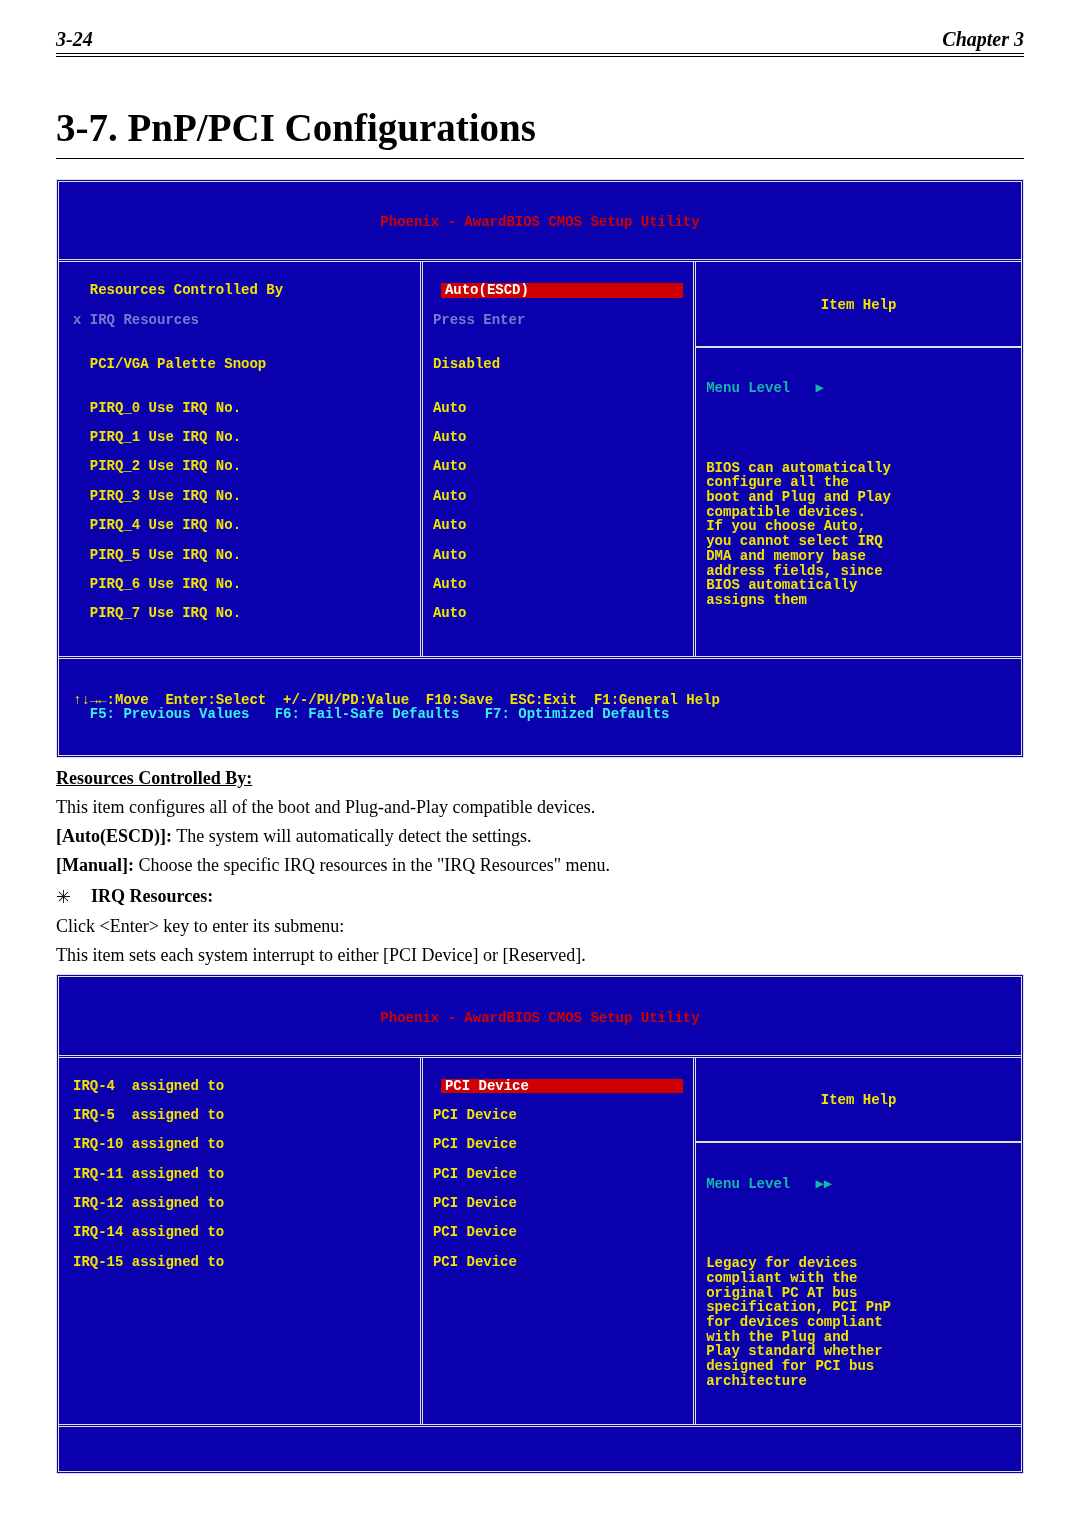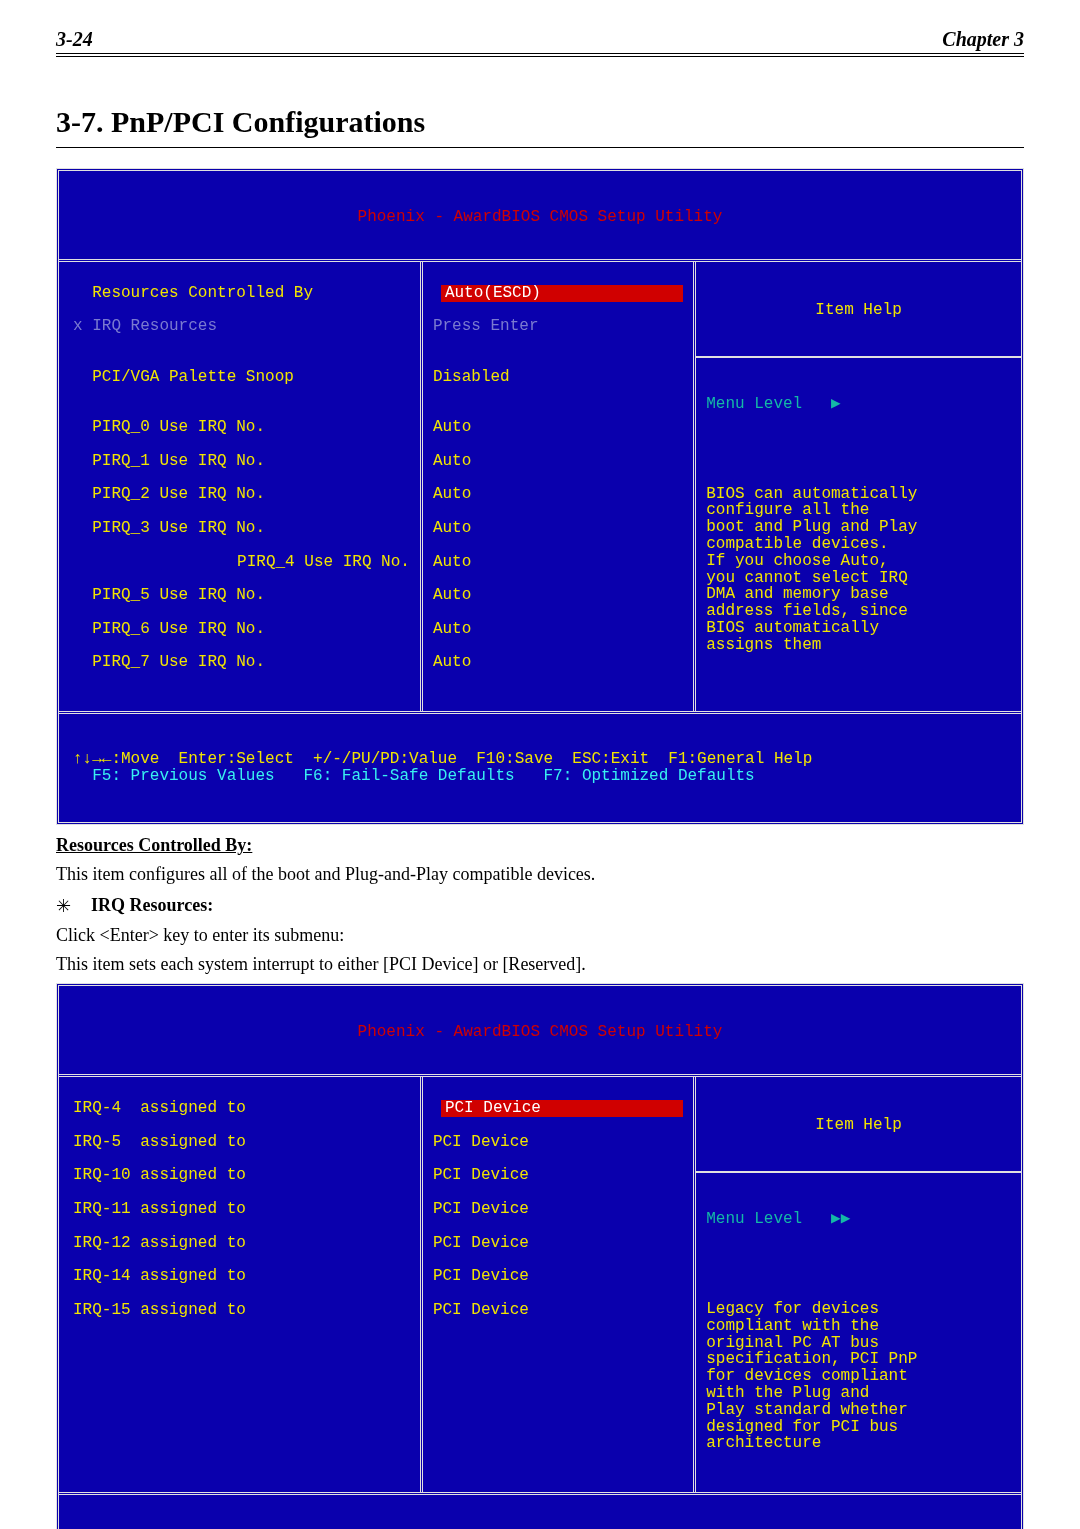--- a/index.html
+++ b/index.html
@@ -17,35 +17,35 @@
     display: flex;
     justify-content: space-between;
     font-style: italic;
     font-weight: bold;
     font-size: 20px;
     border-bottom: 4px double #000;
     padding-bottom: 2px;
     margin-bottom: 6px;
   }
   h2.section-title {
-    font-size: 30px;
+    font-size: 39px;
     font-weight: bold;
     margin: 48px 0 8px 0;
   }
   .section-underline {
     border-bottom: 1.5px solid #000;
     margin-bottom: 20px;
   }
   
   .bios {
     background: #0a00ad;
     color: #f7f7f7;
     font-family: "Courier New", monospace;
-    font-weight: normal;
-    font-size: 16px;
+    font-weight: bold;
+    font-size: 14px;
     line-height: 1.05;
     border: 3px double #e0e0e0;
     margin: 8px 0 10px 0;
     white-space: pre;
     position: relative;
   }
   .bios .title {
     color: #d00000;
     text-align: center;
     padding: 4px 0 0 0;
@@ -122,21 +122,21 @@
       <div class="left">
 <span class="yellow" style="display: block;">  Resources Controlled By</span>
 <span class="grey" style="display: block;">x IRQ Resources</span>
 <span style="display: block;"></span>
 <span class="yellow" style="display: block;">  PCI/VGA Palette Snoop</span>
 <span style="display: block;"></span>
 <span class="yellow" style="display: block;">  PIRQ_0 Use IRQ No.</span>
 <span class="yellow" style="display: block;">  PIRQ_1 Use IRQ No.</span>
 <span class="yellow" style="display: block;">  PIRQ_2 Use IRQ No.</span>
 <span class="yellow" style="display: block;">  PIRQ_3 Use IRQ No.</span>
-<span class="yellow" style="display: block; text-align: right;">  PIRQ_4 Use IRQ No.</span>
+<span class="yellow" style="display: block;">  PIRQ_4 Use IRQ No.</span>
 <span class="yellow" style="display: block;">  PIRQ_5 Use IRQ No.</span>
 <span class="yellow" style="display: block;">  PIRQ_6 Use IRQ No.</span>
 <span class="yellow" style="display: block;">  PIRQ_7 Use IRQ No.</span>
       </div>
       <div class="mid">
 <span class="red-bg" style="display: block;">Auto(ESCD)</span>
 <span class="grey" style="display: block;">Press Enter</span>
 <span style="display: block;"></span>
 <span class="yellow" style="display: block;">Disabled</span>
 <span style="display: block;"></span>
@@ -168,20 +168,28 @@
     </div>
     <div class="footer">
       <span class="yellow">↑↓→←:Move  Enter:Select  +/-/PU/PD:Value  F10:Save  ESC:Exit  F1:General Help</span>
       <span class="cyan">  F5: Previous Values   F6: Fail-Safe Defaults   F7: Optimized Defaults</span>
     </div>
   </div>
 
   <div class="body-text">
     <p><span class="u">Resources Controlled By:</span></p>
     <p>This item configures all of the boot and Plug-and-Play compatible devices.</p>
+    <p>
+      <span class="b">[Auto(ESCD)]:</span>
+      <span> The system will automatically detect the settings.</span>
+    </p>
+    <p>
+      <span class="b">[Manual]:</span>
+      <span> Choose the specific IRQ resources in the "IRQ Resources" menu.</span>
+    </p>
 
     <div class="bullet-row">
       <span class="bullet">✳</span>
       <span class="b">IRQ Resources:</span>
     </div>
     <p>Click &lt;Enter&gt; key to enter its submenu:</p>
     <p>This item sets each system interrupt to either [PCI Device] or [Reserved].</p>
   </div>
 
   <div class="bios">

